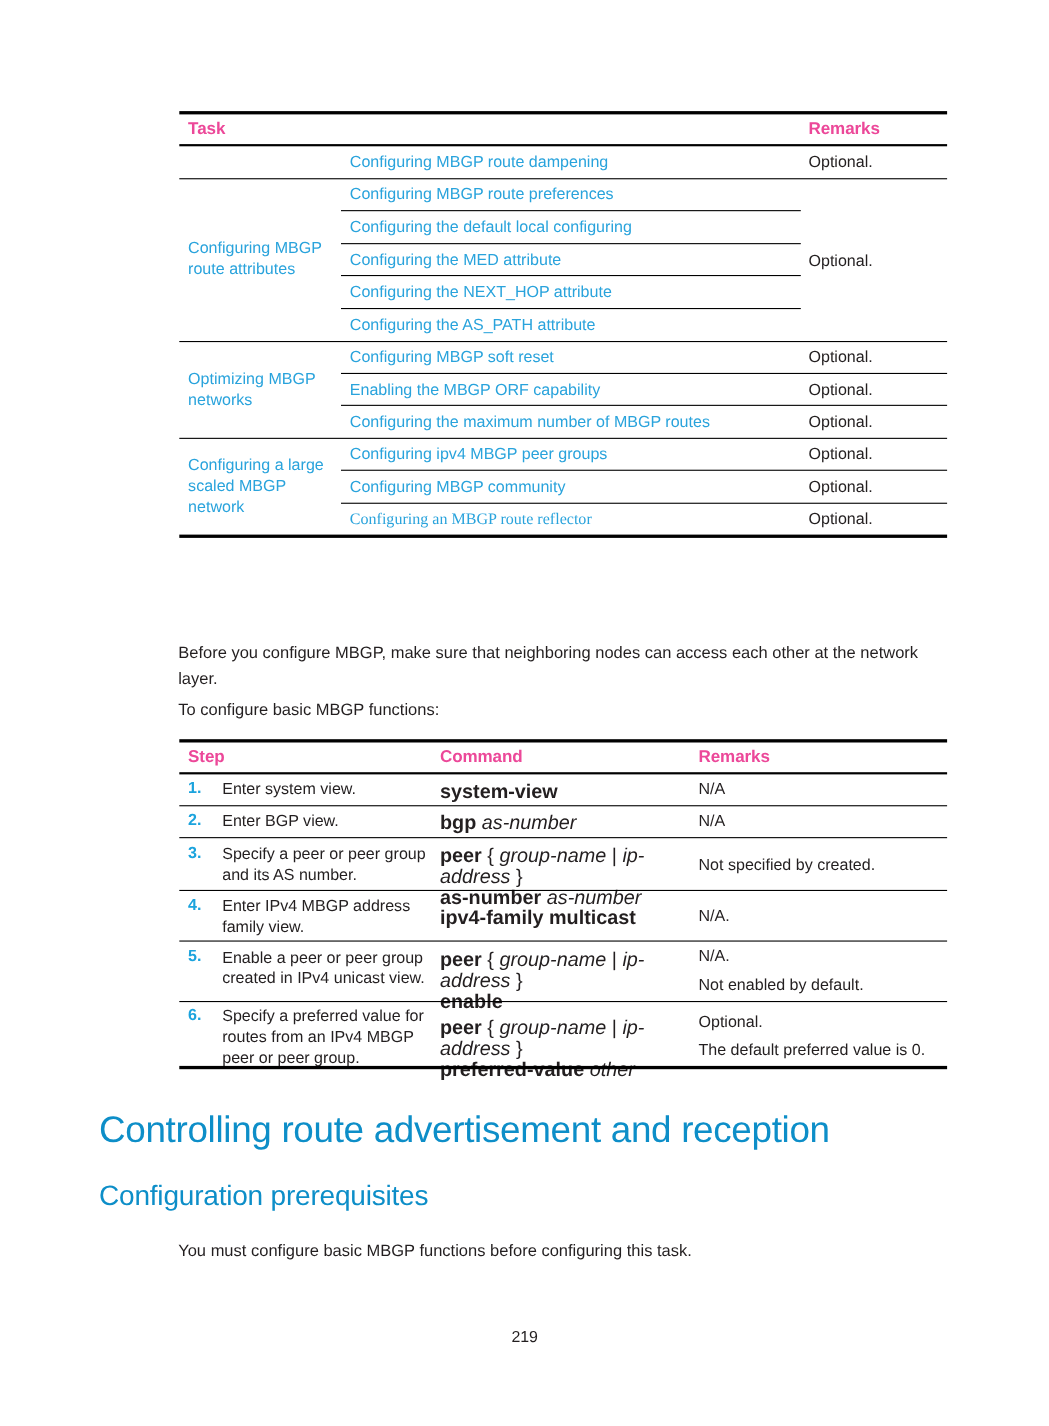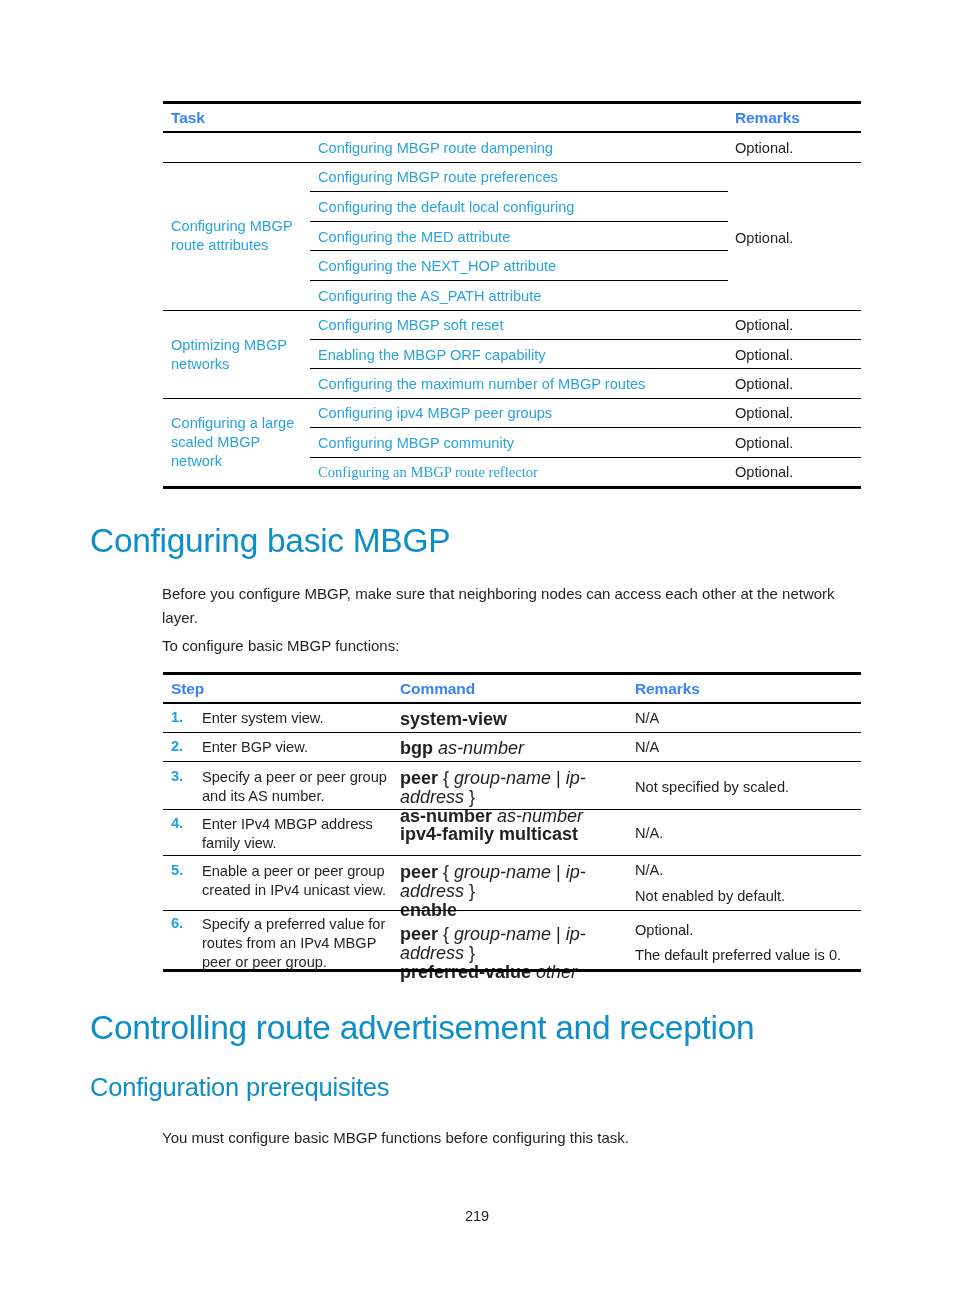--- a/index.html
+++ b/index.html
@@ -41,21 +41,21 @@
   }
   .row-rule {
     position: absolute;
     background: #000000;
     height: 1px;
   }
 
   .col-hdr {
     font-weight: bold;
     font-size: 15.5px;
-    color: #3b82f6;
+    color: #ec4899;
     letter-spacing: -0.1px;
   }
 
   .cell-txt {
     font-size: 14.6px;
     color: #231f20;
     line-height: 19px;
   }
   .link-txt {
     font-size: 14.6px;
@@ -174,21 +174,20 @@
     <div class="link-txt" style="position:absolute; left:318px; top:434px;">Configuring MBGP community</div>
     <div class="cell-txt" style="position:absolute; left:735px; top:434px;">Optional.</div>
     <div class="row-rule" style="left:310px; top:457px; width:551px;"></div>
 
     <div class="link-txt" style="position:absolute; left:318px; top:463px;font-family:Liberation Serif, serif;">Configuring an MBGP route reflector</div>
     <div class="cell-txt" style="position:absolute; left:735px; top:463px;">Optional.</div>
 
     <div class="tbl-bot-rule" style="left:163px; top:486px; width:698px;"></div>
   </div>
 
-  <h1 class="h1" style="left:90px; top:522px;">Configuring basic MBGP</h1>
 
   <p class="para" style="left:162px; top:582px; width:705px;">Before you configure MBGP, make sure that neighboring nodes can access each other at the network layer.</p>
 
   <p class="para" style="left:162px; top:634px; width:705px;">To configure basic MBGP functions:</p>
 
   <div>
 
     <div class="tbl-top-rule" style="left:163px; top:672px; width:698px;"></div>
 
     <div class="col-hdr" style="position:absolute; left:171px; top:680px;">Step</div>
@@ -204,21 +203,21 @@
 
     <div class="step-num" style="position:absolute; left:171px; top:738px;">2.</div>
     <div class="cell-txt" style="position:absolute; left:202px; top:738px; width:190px;">Enter BGP view.</div>
     <div class="cmd" style="position:absolute; left:400px; top:739px; width:228px;"><b>bgp</b> <i>as-number</i></div>
     <div class="cell-txt" style="position:absolute; left:635px; top:738px;">N/A</div>
     <div class="row-rule" style="left:163px; top:761px; width:698px;"></div>
 
     <div class="step-num" style="position:absolute; left:171px; top:768px;">3.</div>
     <div class="cell-txt" style="position:absolute; left:202px; top:768px; width:192px;">Specify a peer or peer group and its AS number.</div>
     <div class="cmd" style="position:absolute; left:400px; top:769px; width:230px;"><b>peer</b> { <i>group-name</i> | <i>ip-address</i> }<br><b>as-number</b> <i>as-number</i></div>
-    <div class="cell-txt" style="position:absolute; left:635px; top:778px;">Not specified by scaled.</div>
+    <div class="cell-txt" style="position:absolute; left:635px; top:778px;">Not specified by created.</div>
     <div class="row-rule" style="left:163px; top:809px; width:698px;"></div>
 
     <div class="step-num" style="position:absolute; left:171px; top:815px;">4.</div>
     <div class="cell-txt" style="position:absolute; left:202px; top:815px; width:185px;">Enter IPv4 MBGP address family view.</div>
     <div class="cmd" style="position:absolute; left:400px; top:825px; width:228px;"><b>ipv4-family multicast</b></div>
     <div class="cell-txt" style="position:absolute; left:635px; top:824px;">N/A.</div>
     <div class="row-rule" style="left:163px; top:855px; width:698px;"></div>
 
     <div class="step-num" style="position:absolute; left:171px; top:862px;">5.</div>
     <div class="cell-txt" style="position:absolute; left:202px; top:862px; width:192px;">Enable a peer or peer group created in IPv4 unicast view.</div>

